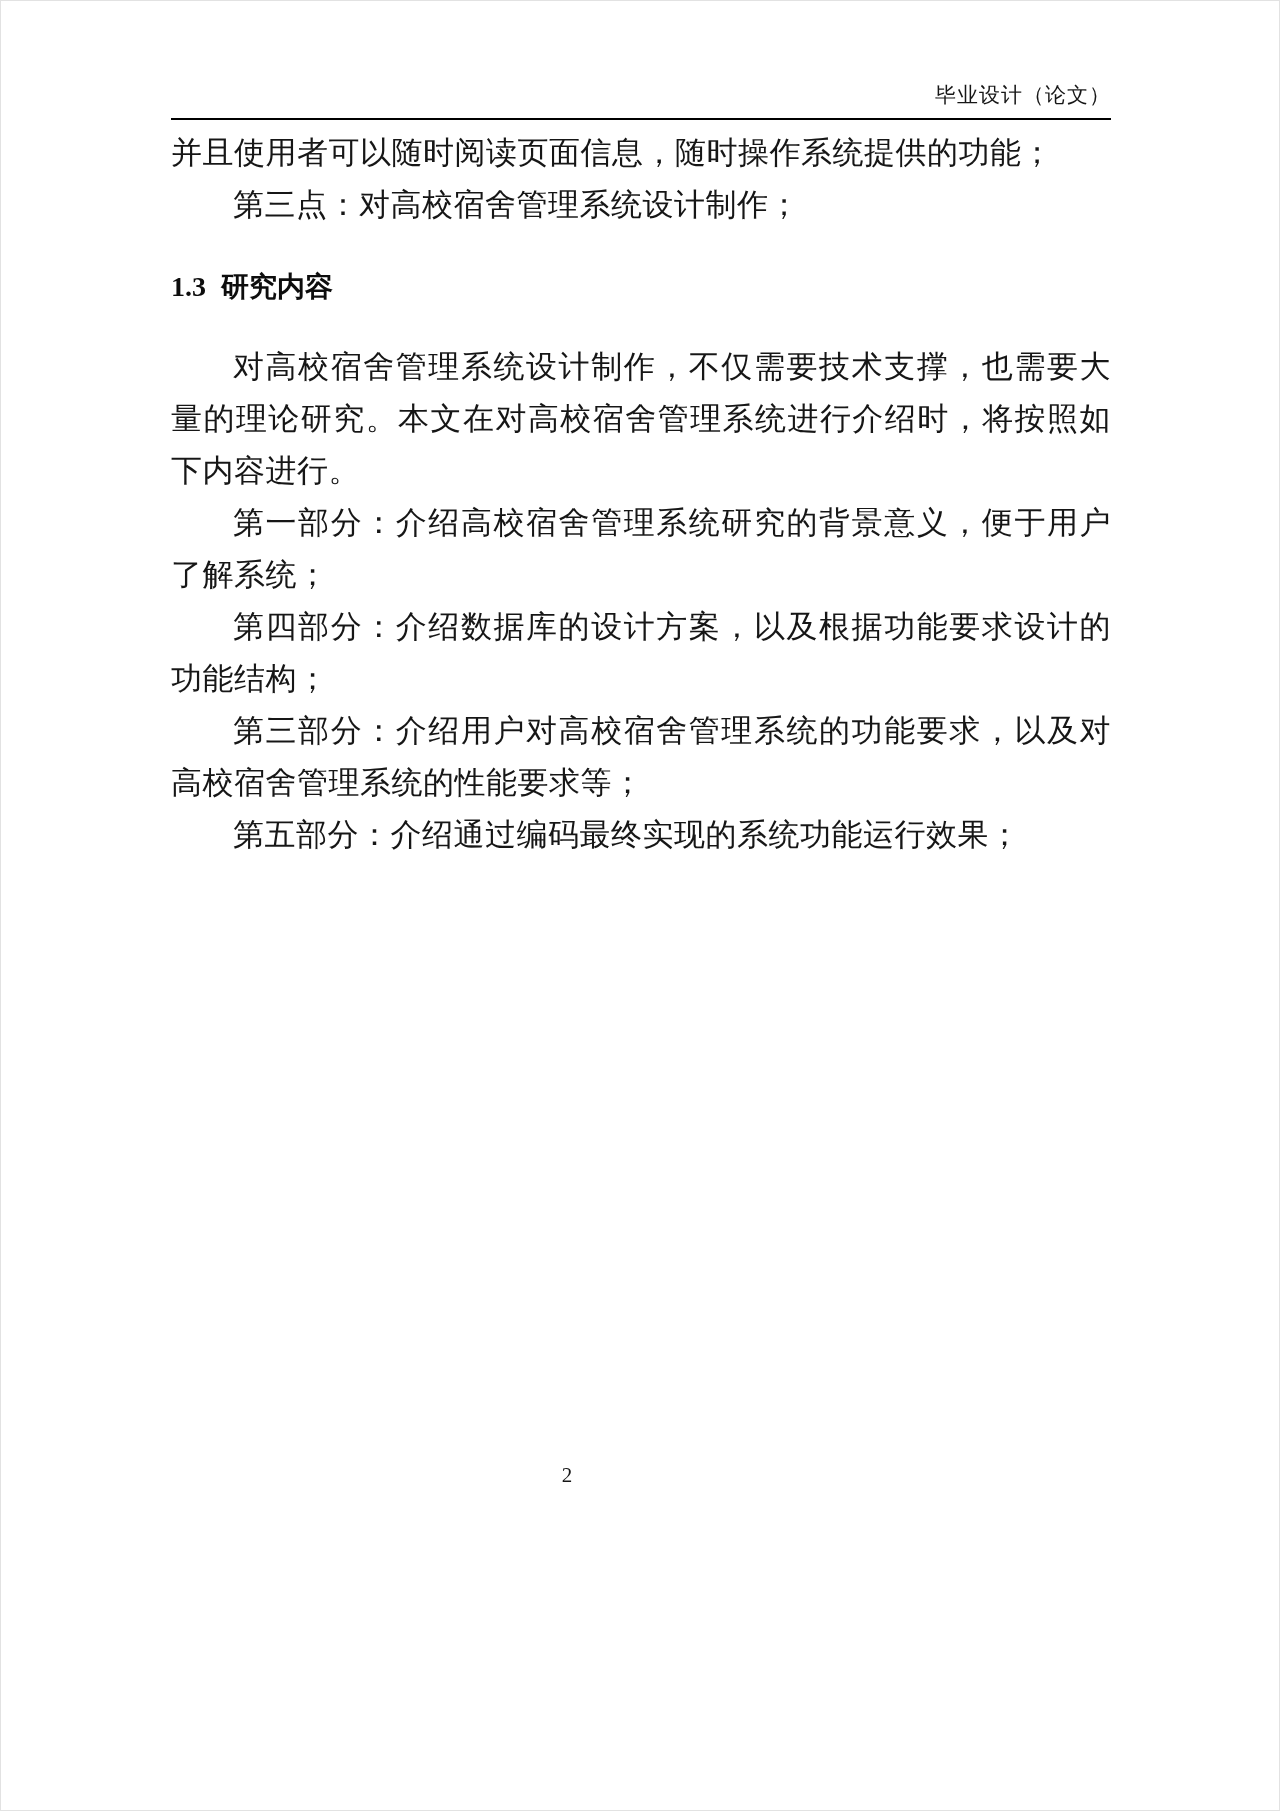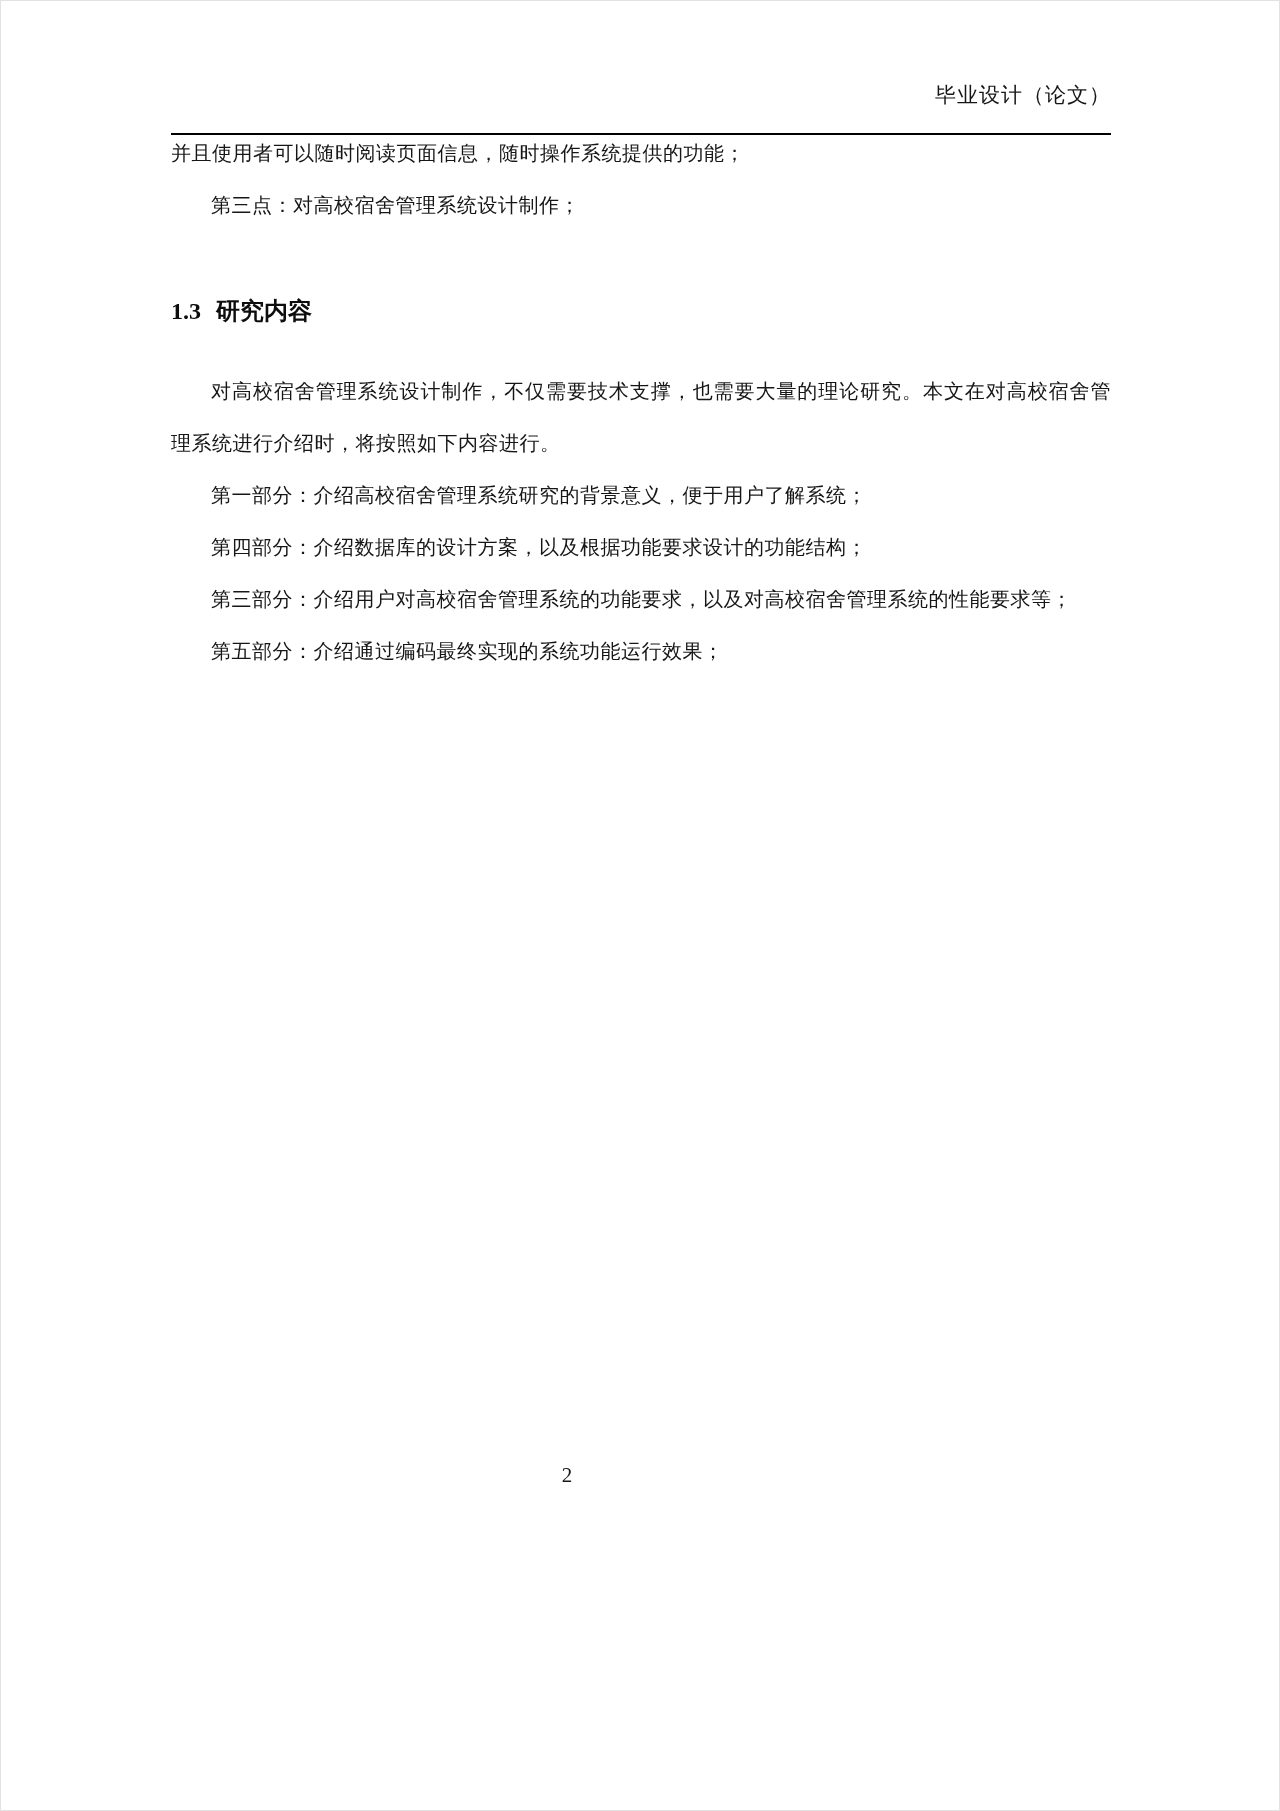--- a/index.html
+++ b/index.html
@@ -19,39 +19,39 @@
     overflow: hidden;
   }
   .header {
     position: absolute;
     left: 170px;
     top: 80px;
     width: 940px;
     text-align: right;
     font-size: 21px;
     letter-spacing: 1px;
-    padding-bottom: 24px;
+    padding-bottom: 9px;
     border-bottom: 2px solid #000000;
   }
   .content {
     position: absolute;
     left: 170px;
     top: 126px;
     width: 940px;
   }
   .body-text {
-    font-size: 20px;
+    font-size: 31px;
     line-height: 52px;
     text-align: justify;
     letter-spacing: 0.5px;
   }
   .indent { text-indent: 2em; }
   .section-heading {
-    margin-top: 60px;
-    font-size: 24px;
+    margin-top: 36px;
+    font-size: 28px;
     line-height: 40px;
     font-weight: bold;
     color: #0d0d0d;
   }
   .heading-number { margin-right: 15px; }
   .first-after-heading { margin-top: 34px; }
   .footer {
     position: absolute;
     left: 0;
     top: 1462px;

